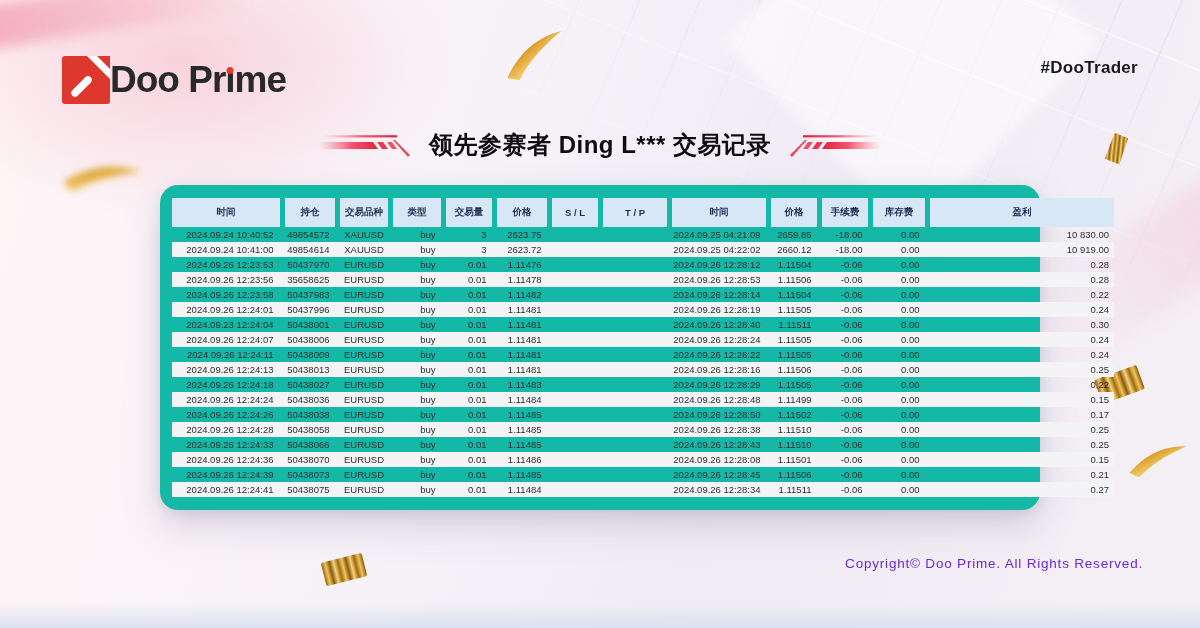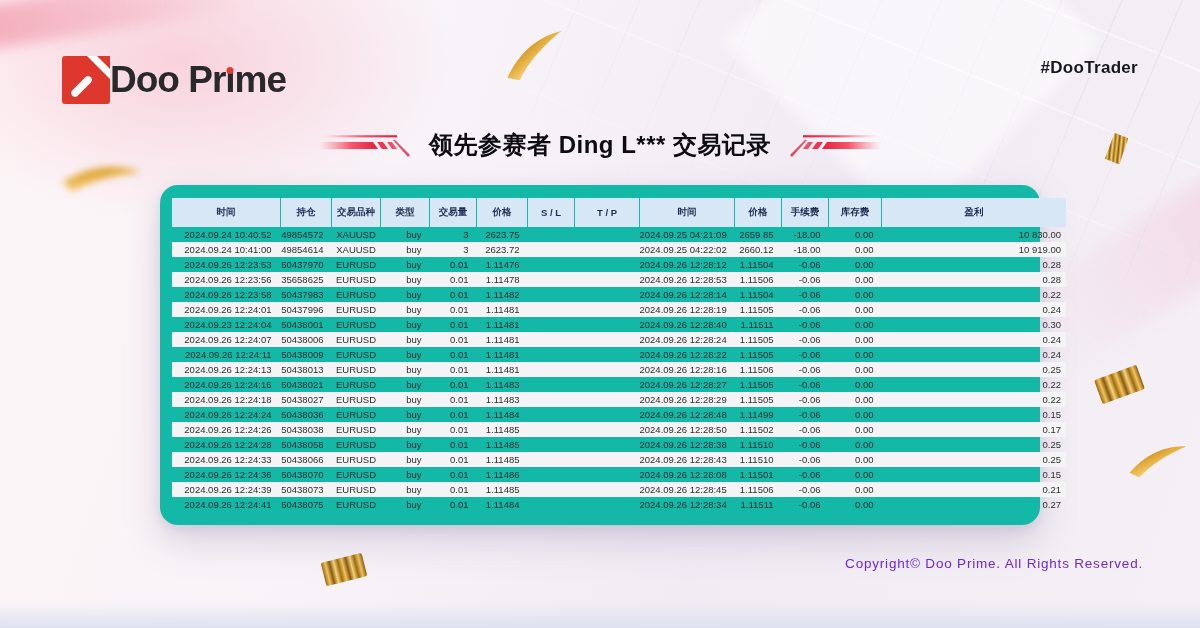--- a/index.html
+++ b/index.html
@@ -35,21 +35,21 @@
   
   .title-row{position:absolute;top:129px;left:0;width:100%;display:flex;justify-content:center;align-items:center;gap:18px}
   .page-title{font-size:24px;font-weight:800;color:#0c0c12;letter-spacing:.5px;white-space:nowrap}
   .deco-right{transform:scaleX(-1)}
   
   .card{position:absolute;left:160px;top:185px;width:880px;box-sizing:border-box;
     background:#14b8a6;border-radius:18px;padding:13px 12px;
     box-shadow:0 16px 36px rgba(140,130,165,.30),0 4px 12px rgba(140,130,165,.18);}
   table{border-collapse:collapse;table-layout:fixed;width:856px;font-size:9.5px}
   thead th{background:#d8e7f6;color:#1e2c51;font-weight:700;height:27px;
-    border-left:1px solid #14b8a6;text-align:center;white-space:nowrap;font-size:9.5px}
+    border-left:5px solid #14b8a6;text-align:center;white-space:nowrap;font-size:9.5px}
   thead th:first-child{border-left:none}
   tbody td{height:15px;padding:0 8px 0 0;white-space:nowrap;color:#2e2e31;text-align:right;overflow:hidden}
   tbody tr:nth-child(even){background:#f4f4f6}
   th.c0,td.c0{width:106px} th.c1,td.c1{width:48px} th.c2,td.c2{width:46px}
   th.c3,td.c3{width:46px}  th.c4,td.c4{width:44px} th.c5,td.c5{width:48px}
   th.c6,td.c6{width:44px}  th.c7,td.c7{width:62px} th.c8,td.c8{width:92px}
   th.c9,td.c9{width:44px}  th.c10,td.c10{width:44px} th.c11,td.c11{width:50px}
   th.c12,td.c12{width:182px}
   td.c2{text-align:center;padding-right:0}
   td.c6,td.c7{text-align:center;padding-right:0}
@@ -316,35 +316,20 @@
           <td class="c5">1.11481</td>
           <td class="c6"></td>
           <td class="c7"></td>
           <td class="c8">2024.09.26 12:28:16</td>
           <td class="c9">1.11506</td>
           <td class="c10">-0.06</td>
           <td class="c11">0.00</td>
           <td class="c12">0.25</td>
         </tr>
         <tr>
-          <td class="c0">2024.09.26 12:24:16</td>
-          <td class="c1">50438021</td>
-          <td class="c2">EURUSD</td>
-          <td class="c3">buy</td>
-          <td class="c4">0.01</td>
-          <td class="c5">1.11483</td>
-          <td class="c6"></td>
-          <td class="c7"></td>
-          <td class="c8">2024.09.26 12:28:27</td>
-          <td class="c9">1.11505</td>
-          <td class="c10">-0.06</td>
-          <td class="c11">0.00</td>
-          <td class="c12">0.22</td>
-        </tr>
-        <tr>
           <td class="c0">2024.09.26 12:24:18</td>
           <td class="c1">50438027</td>
           <td class="c2">EURUSD</td>
           <td class="c3">buy</td>
           <td class="c4">0.01</td>
           <td class="c5">1.11483</td>
           <td class="c6"></td>
           <td class="c7"></td>
           <td class="c8">2024.09.26 12:28:29</td>
           <td class="c9">1.11505</td>

